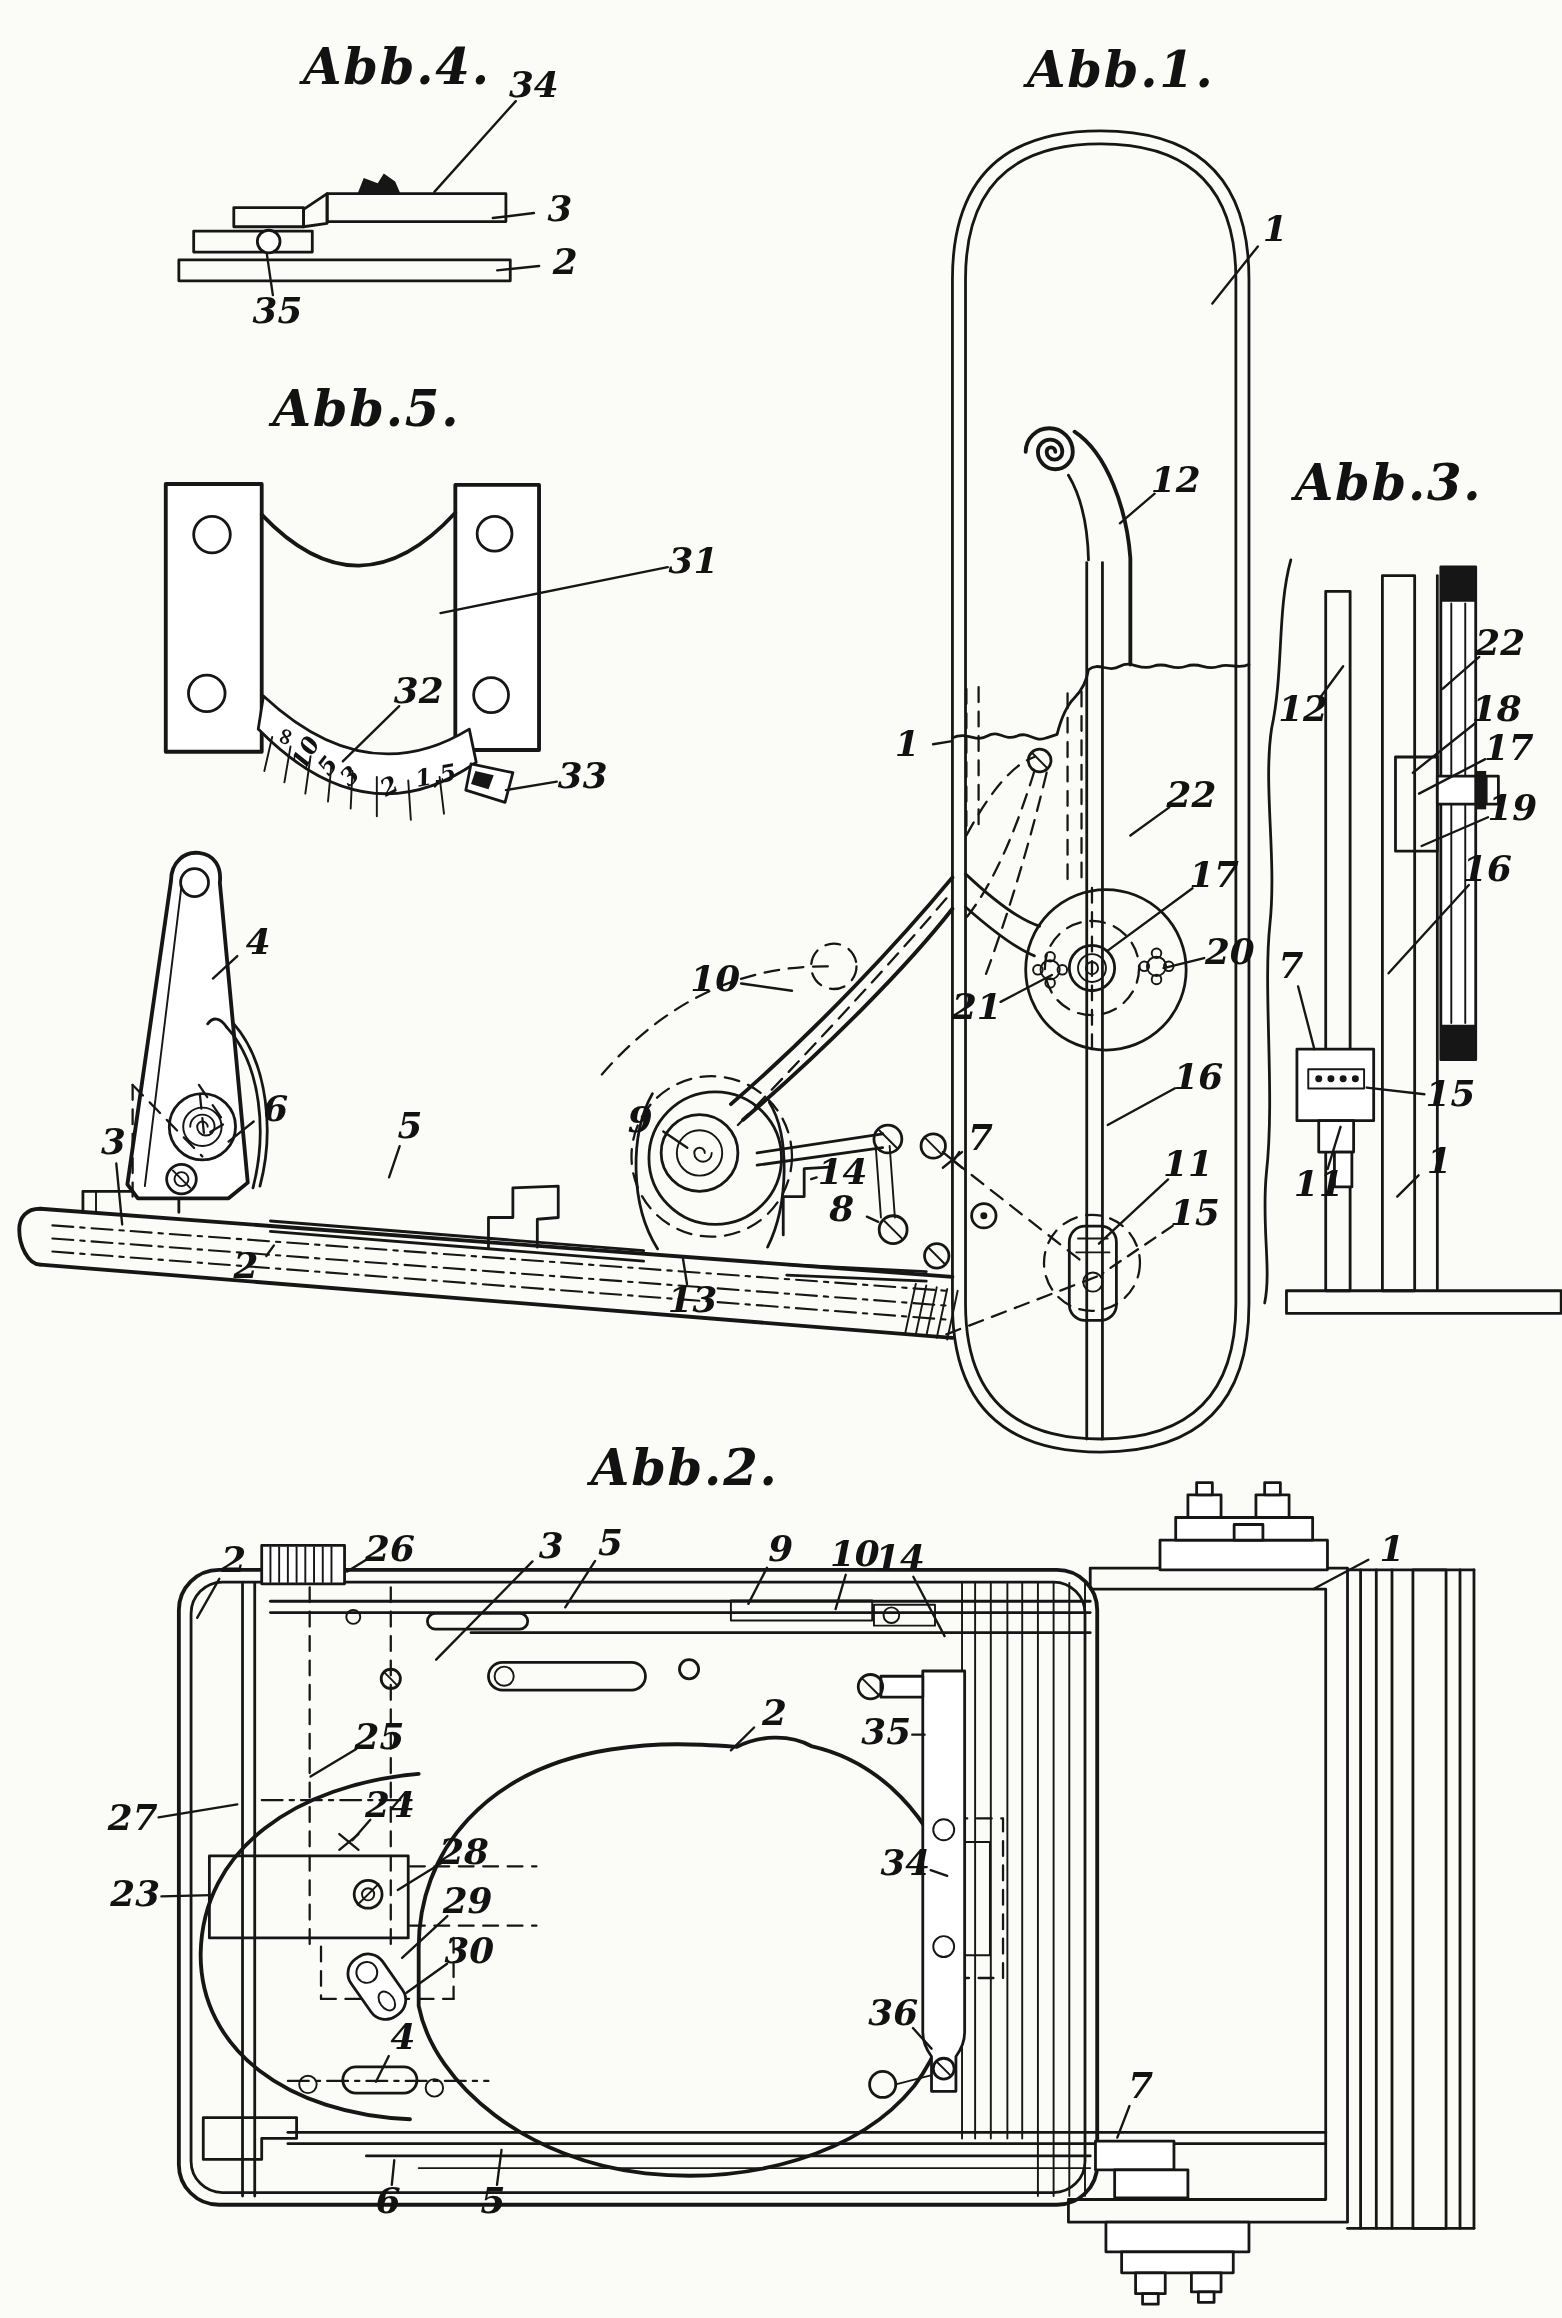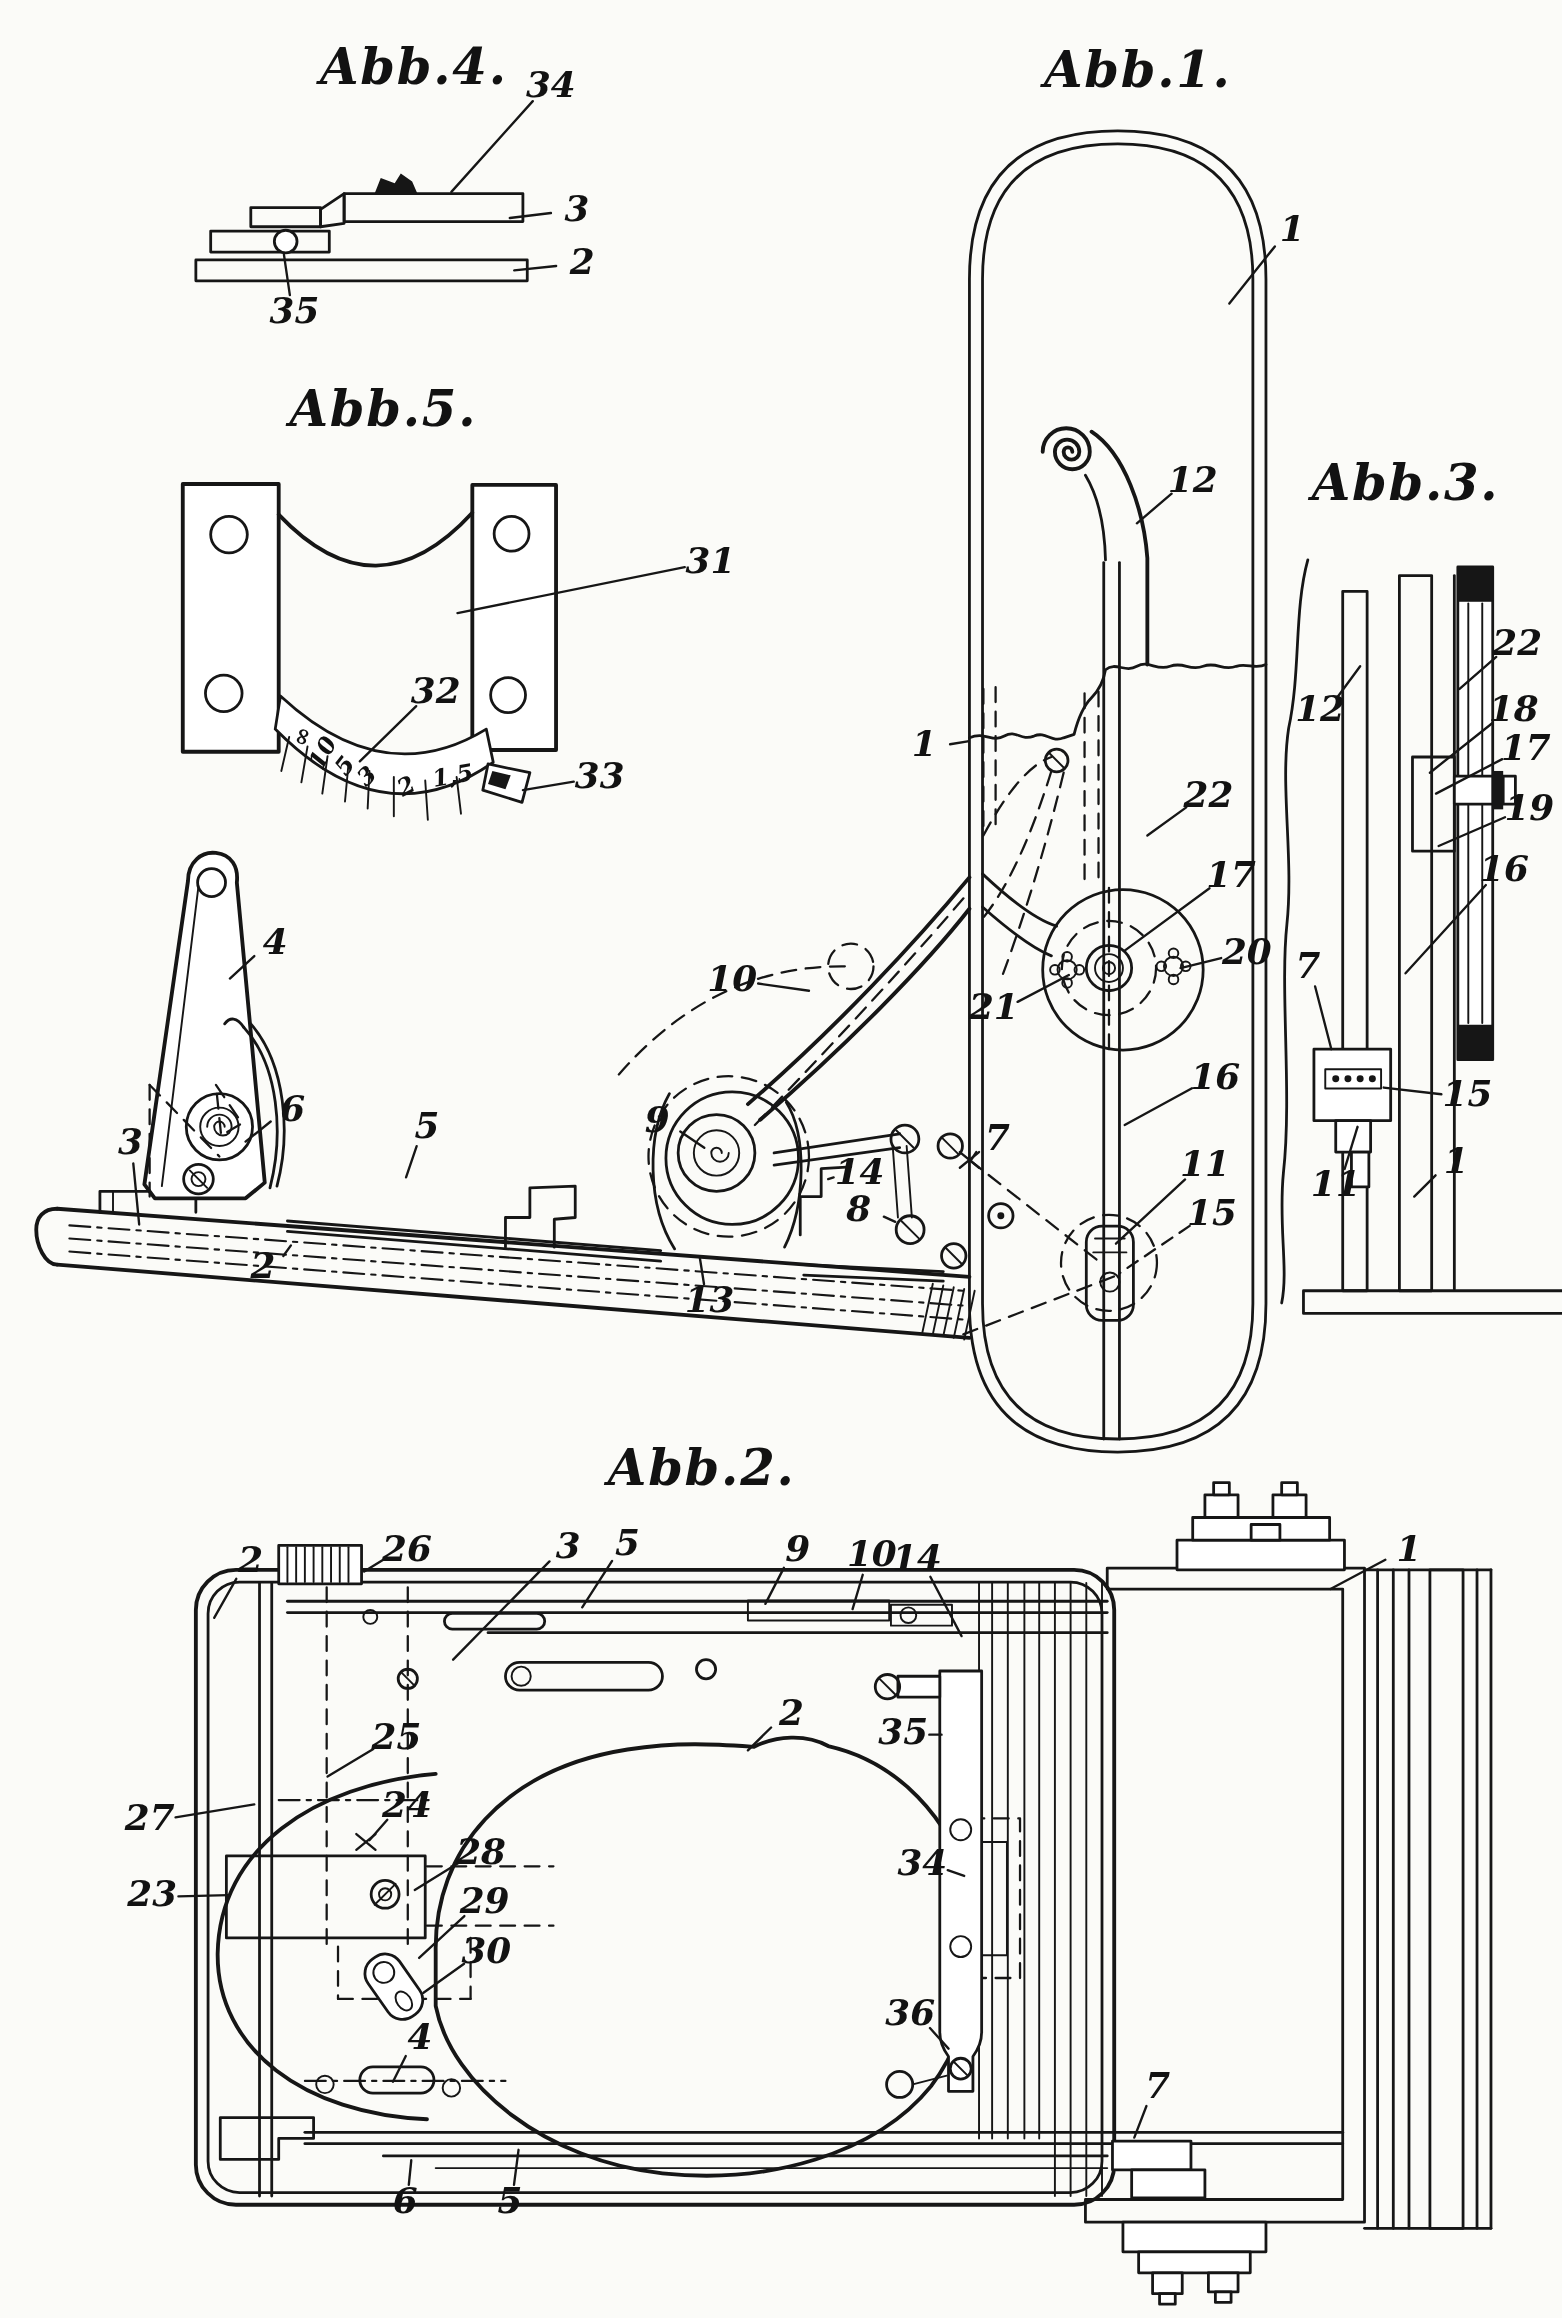--- a/index.html
+++ b/index.html
@@ -2,21 +2,21 @@
 <html style="font-size:14px"><head>
 <meta charset="utf-8">
 <style>
   html,body{margin:0;padding:0;}
   body{
     width:1563px;height:2319px;
     background:#fbfbf8;
     font-family:"DejaVu Serif",serif;
     position:relative;overflow:hidden;
   }
-  #sheet{position:absolute;left:17px;top:0;width:1401px;height:2319px;}
+  #sheet{position:absolute;left:0;top:0;width:1401px;height:2319px;}
   svg line,svg path,svg rect,svg circle,svg ellipse,svg polygon{
     fill:none;stroke:#161616;stroke-linecap:round;stroke-linejoin:round;
   }
   .s2{stroke-width:2.2px}
   .s3{stroke-width:3.2px}
   .s4{stroke-width:4.4px}
   .blk{fill:#161616;stroke:none}
   .wfill{fill:#ffffff}
   .dash{stroke-dasharray:17 11;stroke-width:2.6px}
   .dashdot{stroke-dasharray:24 8 5 8;stroke-width:2.4px}

